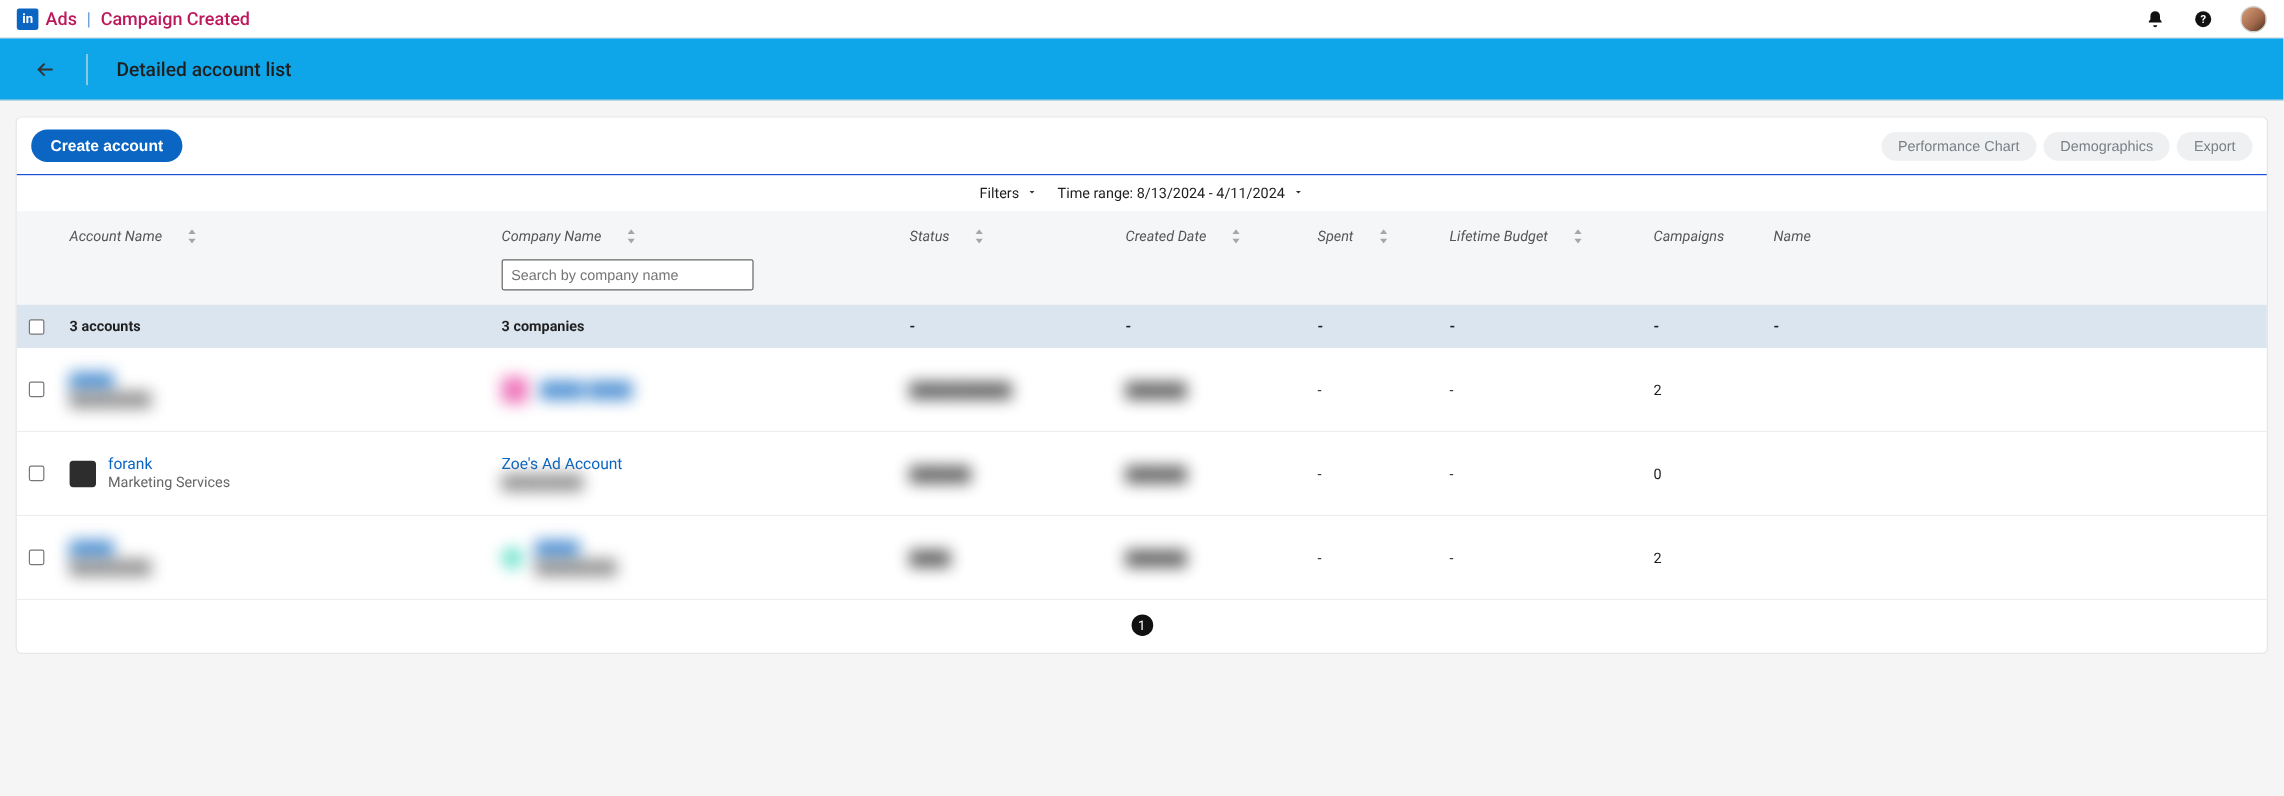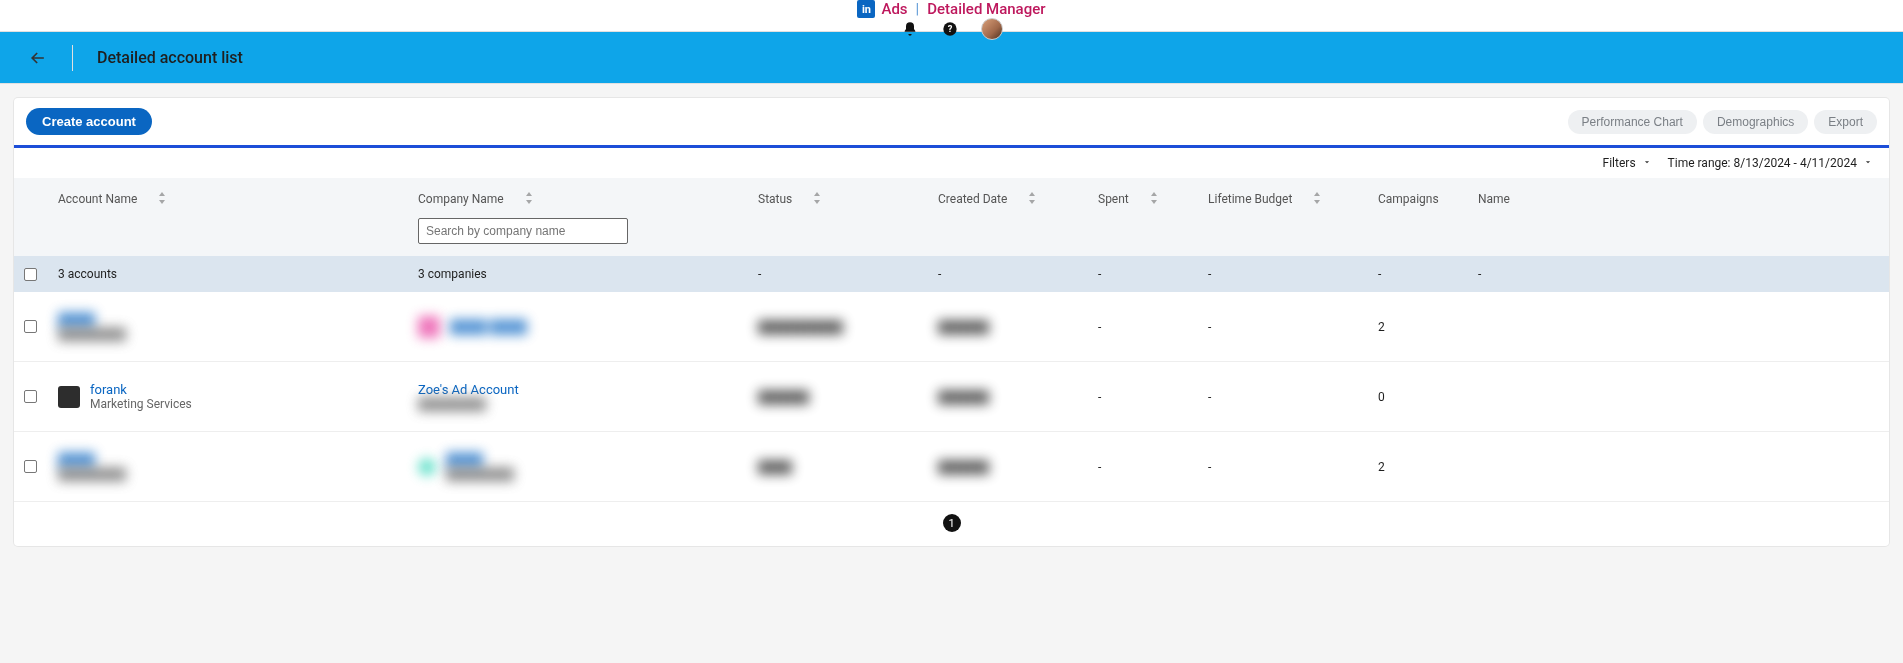--- a/index.html
+++ b/index.html
@@ -1,19 +1,19 @@
 <!DOCTYPE html>
 <html><head>
 <meta charset="utf-8">
 <style>
   * { box-sizing: border-box; margin: 0; padding: 0; }
   body { font-family: -apple-system, BlinkMacSystemFont, "Segoe UI", Roboto, sans-serif; font-size: 13px; color: #1f1f1f; background: #f5f5f5; }
   
   
-  .topnav { display: flex; align-items: center; justify-content: space-between; height: 32px; padding: 0 14px; background: #fff; border-bottom: 1px solid #e0e0e0; flex-direction: column; }
+  .topnav { display: flex; align-items: center; justify-content: space-between; height: 32px; padding: 0 14px; background: #fff; border-bottom: 1px solid #e0e0e0; }
   .brand { display: flex; align-items: center; gap: 6px; }
   .li-logo { width: 18px; height: 18px; background: #0a66c2; color: #fff; display: flex; align-items: center; justify-content: center; border-radius: 2px; font-weight: 700; font-size: 11px; }
   .brand-text { color: #be185d; font-size: 15px; font-weight: 500; }
   .brand-sep { color: #0a66c2; opacity: .6; margin: 0 2px; }
   .topnav-right { display: flex; align-items: center; gap: 22px; }
   .topicon { width: 18px; height: 18px; display: flex; align-items: center; justify-content: center; cursor: pointer; }
   .avatar { width: 22px; height: 22px; border-radius: 50%; background: linear-gradient(135deg,#d9a07a 0%,#a0684a 60%,#4a2e1e 100%); border: 1px solid #ccc; cursor: pointer; }
   
   
   .subhead { display: flex; align-items: center; height: 52px; padding: 0 28px; background: #0ea5e9; border-bottom: 1px solid #e0e0e0; gap: 24px; }
@@ -22,32 +22,32 @@
   .page-title { font-size: 16px; font-weight: 500; }
   
   
   .panel { margin: 14px; background: #fff; border-radius: 4px; box-shadow: 0 0 0 1px rgba(0,0,0,.06); }
   
   .toolbar { display: flex; align-items: center; justify-content: space-between; padding: 10px 12px; }
   .btn-primary { background: #0a66c2; color: #ffffff; border: none; border-radius: 18px; padding: 6px 16px; font-size: 13px; font-weight: 600; cursor: pointer; }
   .pills { display: flex; gap: 6px; }
   .pill { background: #eef0f2; color: #7a7f85; border-radius: 16px; padding: 5px 14px; font-size: 12px; border: none; }
   
-  .filterbar { display: flex; justify-content: flex-end; align-items: center; gap: 16px; padding: 8px 16px; font-size: 12px; border-top: 3px solid #1d4ed8; }
+  .filterbar { display: flex; justify-content: center; align-items: center; gap: 16px; padding: 8px 16px; font-size: 12px; border-top: 1px solid #1d4ed8; }
   .filterbar-item { display: flex; align-items: center; gap: 6px; cursor: pointer; }
   
   
   .tbl { width: 100%; }
   .thead { display: grid; grid-template-columns: 44px 360px 340px 180px 160px 110px 170px 100px 80px; align-items: start; background: #f4f6f8; padding: 14px 0 12px 0; font-size: 12px; color: #555; }
   .th { display: flex; flex-direction: column; gap: 12px; padding-right: 12px; }
-  .th-label { display: flex; align-items: flex-start; gap: 20px; }
+  .th-label { display: flex; align-items: center; gap: 20px; font-style: italic; }
   .sort-icon { opacity: .55; display: inline-flex; }
   .th input { width: 100%; max-width: 210px; border: 1px solid #666; border-radius: 2px; padding: 5px 7px; font-size: 12px; background: #fff; }
   
-  .summary-row { display: grid; grid-template-columns: 44px 360px 340px 180px 160px 110px 170px 100px 80px; align-items: center; background: #dbe5ef; height: 36px; font-size: 12px; }
+  .summary-row { display: grid; grid-template-columns: 44px 360px 340px 180px 160px 110px 170px 100px 80px; align-items: center; background: #dbe5ef; height: 36px; font-size: 12px; font-weight: bold; }
   .summary-row .cell, .trow .cell { padding-right: 12px; }
   .cell-check { display: flex; justify-content: center; }
   .chk { width: 13px; height: 13px; border: 1.5px solid #777; border-radius: 2px; background: #fff; cursor: pointer; }
   
   .trow { display: grid; grid-template-columns: 44px 360px 340px 180px 160px 110px 170px 100px 80px; align-items: center; height: 70px; border-bottom: 1px solid #eee; font-size: 12px; }
   .link-text { color: #0a66c2; font-size: 13px; cursor: pointer; }
   .subtext { color: #666; font-size: 12px; }
   .blurred { filter: blur(6px); opacity: .7; }
   .company-cell { display: flex; align-items: center; gap: 10px; }
   .company-logo { width: 22px; height: 22px; border-radius: 3px; }
@@ -59,21 +59,21 @@
   .page-dot { width: 18px; height: 18px; border-radius: 50%; background: #111; color: #fff; font-size: 11px; display: flex; align-items: center; justify-content: center; cursor: pointer; }
 </style>
 </head>
 <body>
 
 <div class="topnav">
   <div class="brand">
     <div class="li-logo">in</div>
     <span class="brand-text">Ads</span>
     <span class="brand-text brand-sep">|</span>
-    <span class="brand-text">Detailed Manager</span>
+    <span class="brand-text">Campaign Created</span>
   </div>
   <div class="topnav-right">
     <div class="topicon">
       <svg width="16" height="16" viewBox="0 0 24 24" fill="#111">
           <path d="M12 2a6 6 0 00-6 6v4l-2 3v1h16v-1l-2-3V8a6 6 0 00-6-6zm0 20a2.5 2.5 0 002.5-2.5h-5A2.5 2.5 0 0012 22z"></path>
         </svg>
     </div>
     <div class="topicon">
       <svg width="16" height="16" viewBox="0 0 24 24" fill="#111">
           <circle cx="12" cy="12" r="10"></circle>

